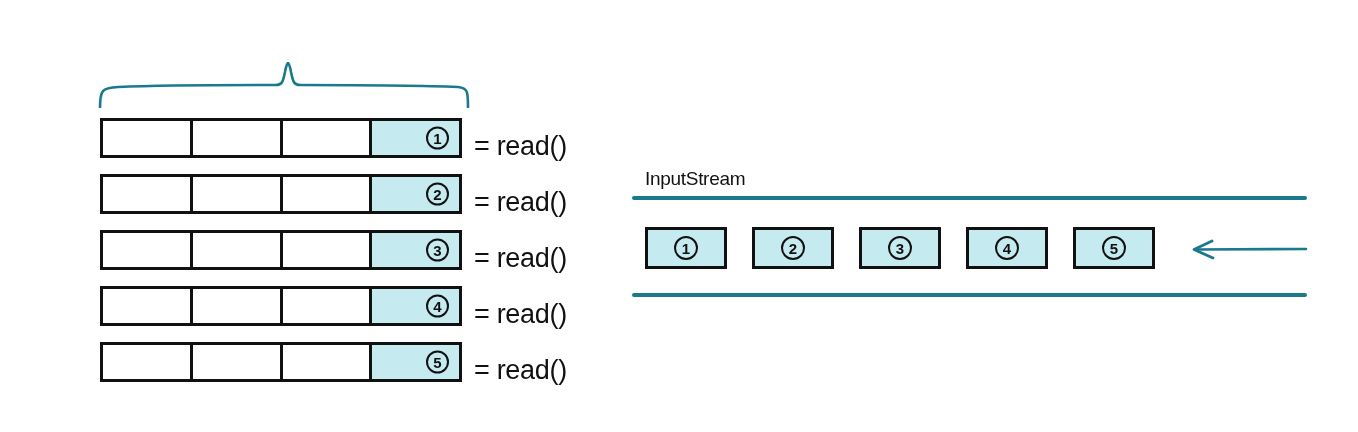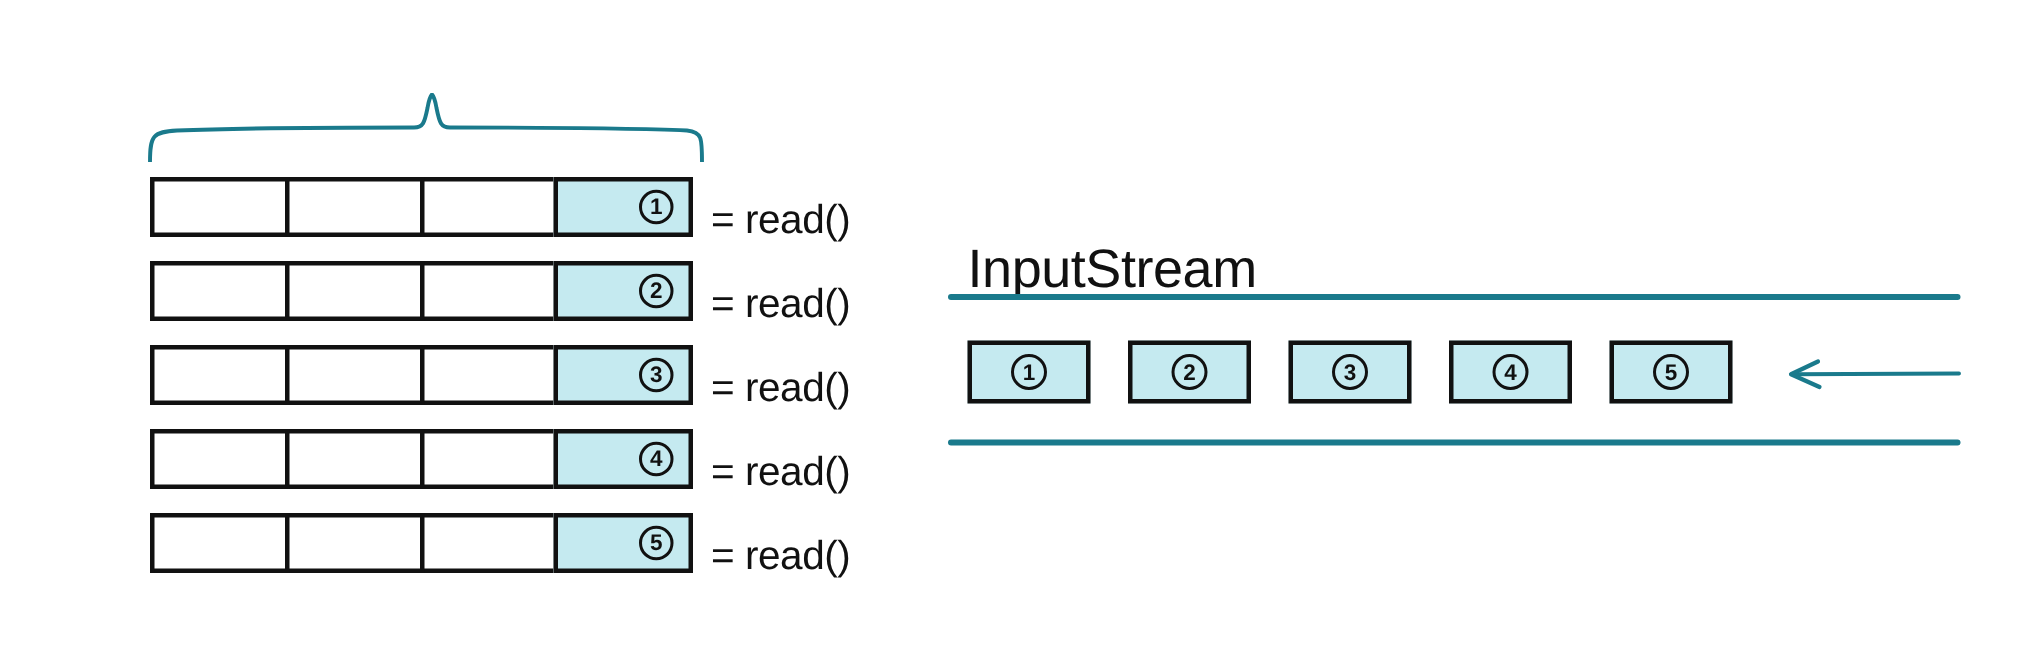--- a/index.html
+++ b/index.html
@@ -106,21 +106,21 @@
   
   #stream-panel {
     position: absolute;
     left: 620px; top: 0;
     width: 738px; height: 432px;
   }
   #stream-title {
     position: absolute;
     left: 25px;
     top: 164px;
-    font-size: 36px;
+    font-size: 19px;
     line-height: 30px;
     letter-spacing: -0.3px;
     white-space: nowrap;
   }
   .stream-line {
     position: absolute;
     left: 12px;
     width: 675px;
     height: 4px;
     background: #1a7a8c;

